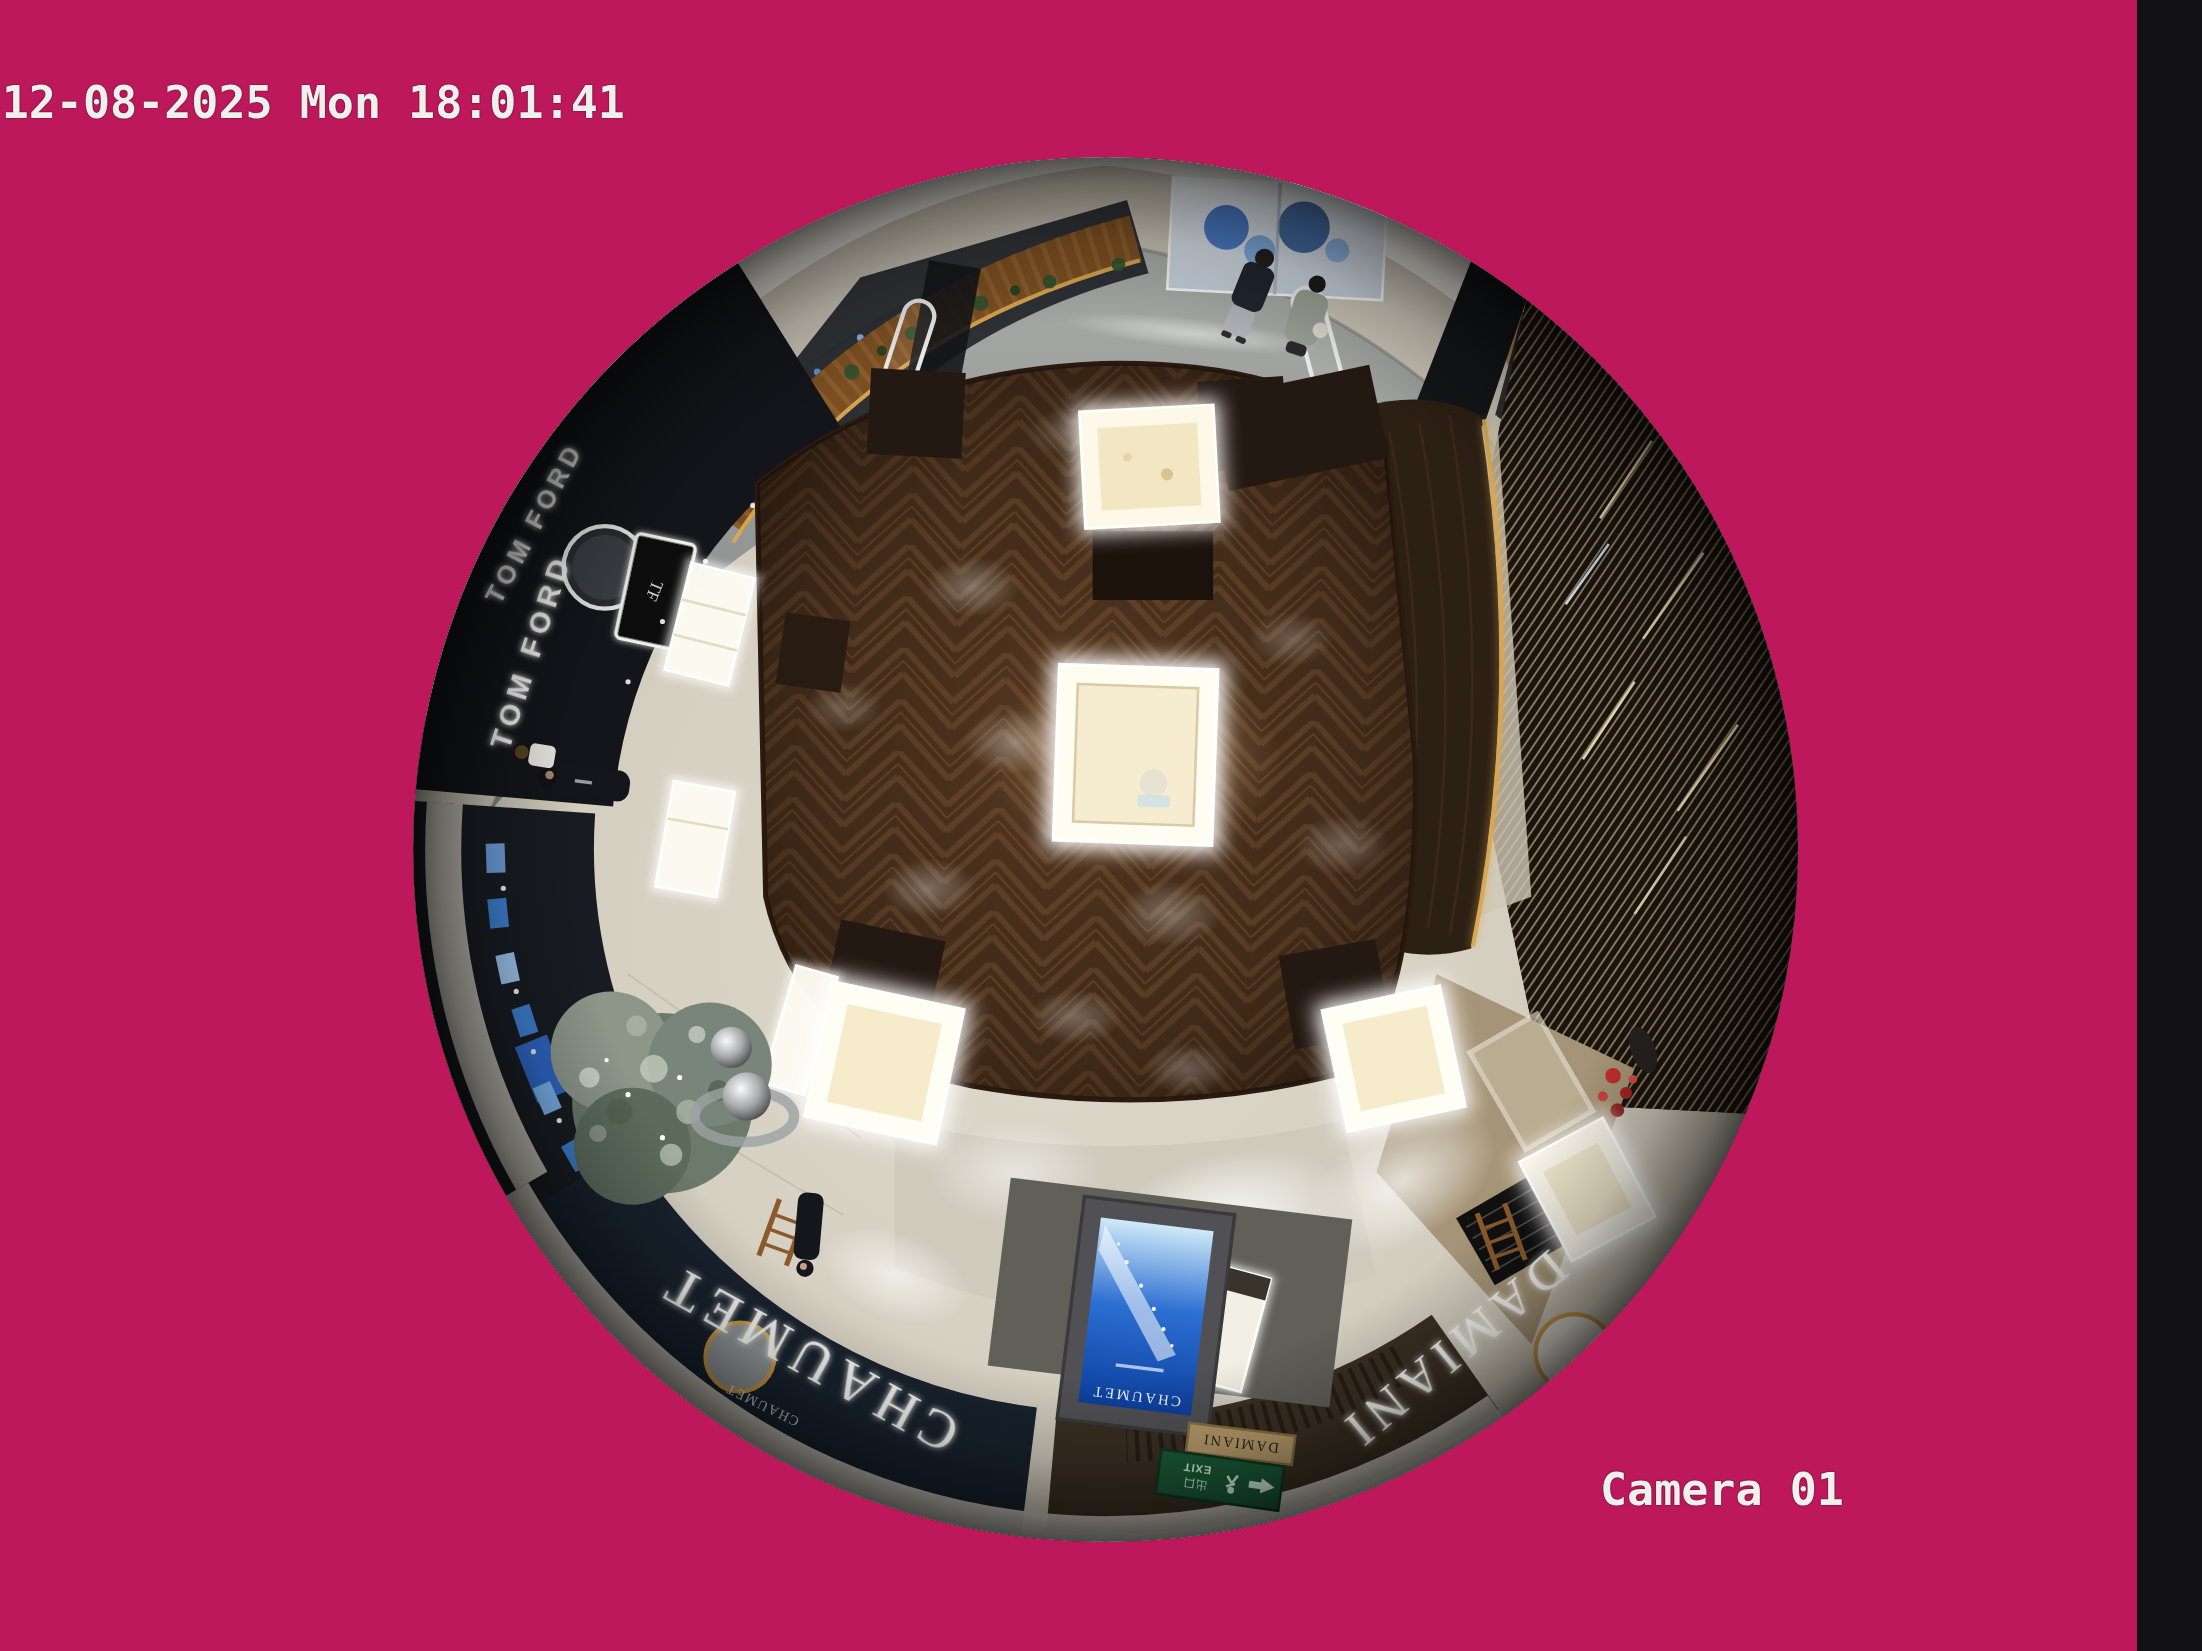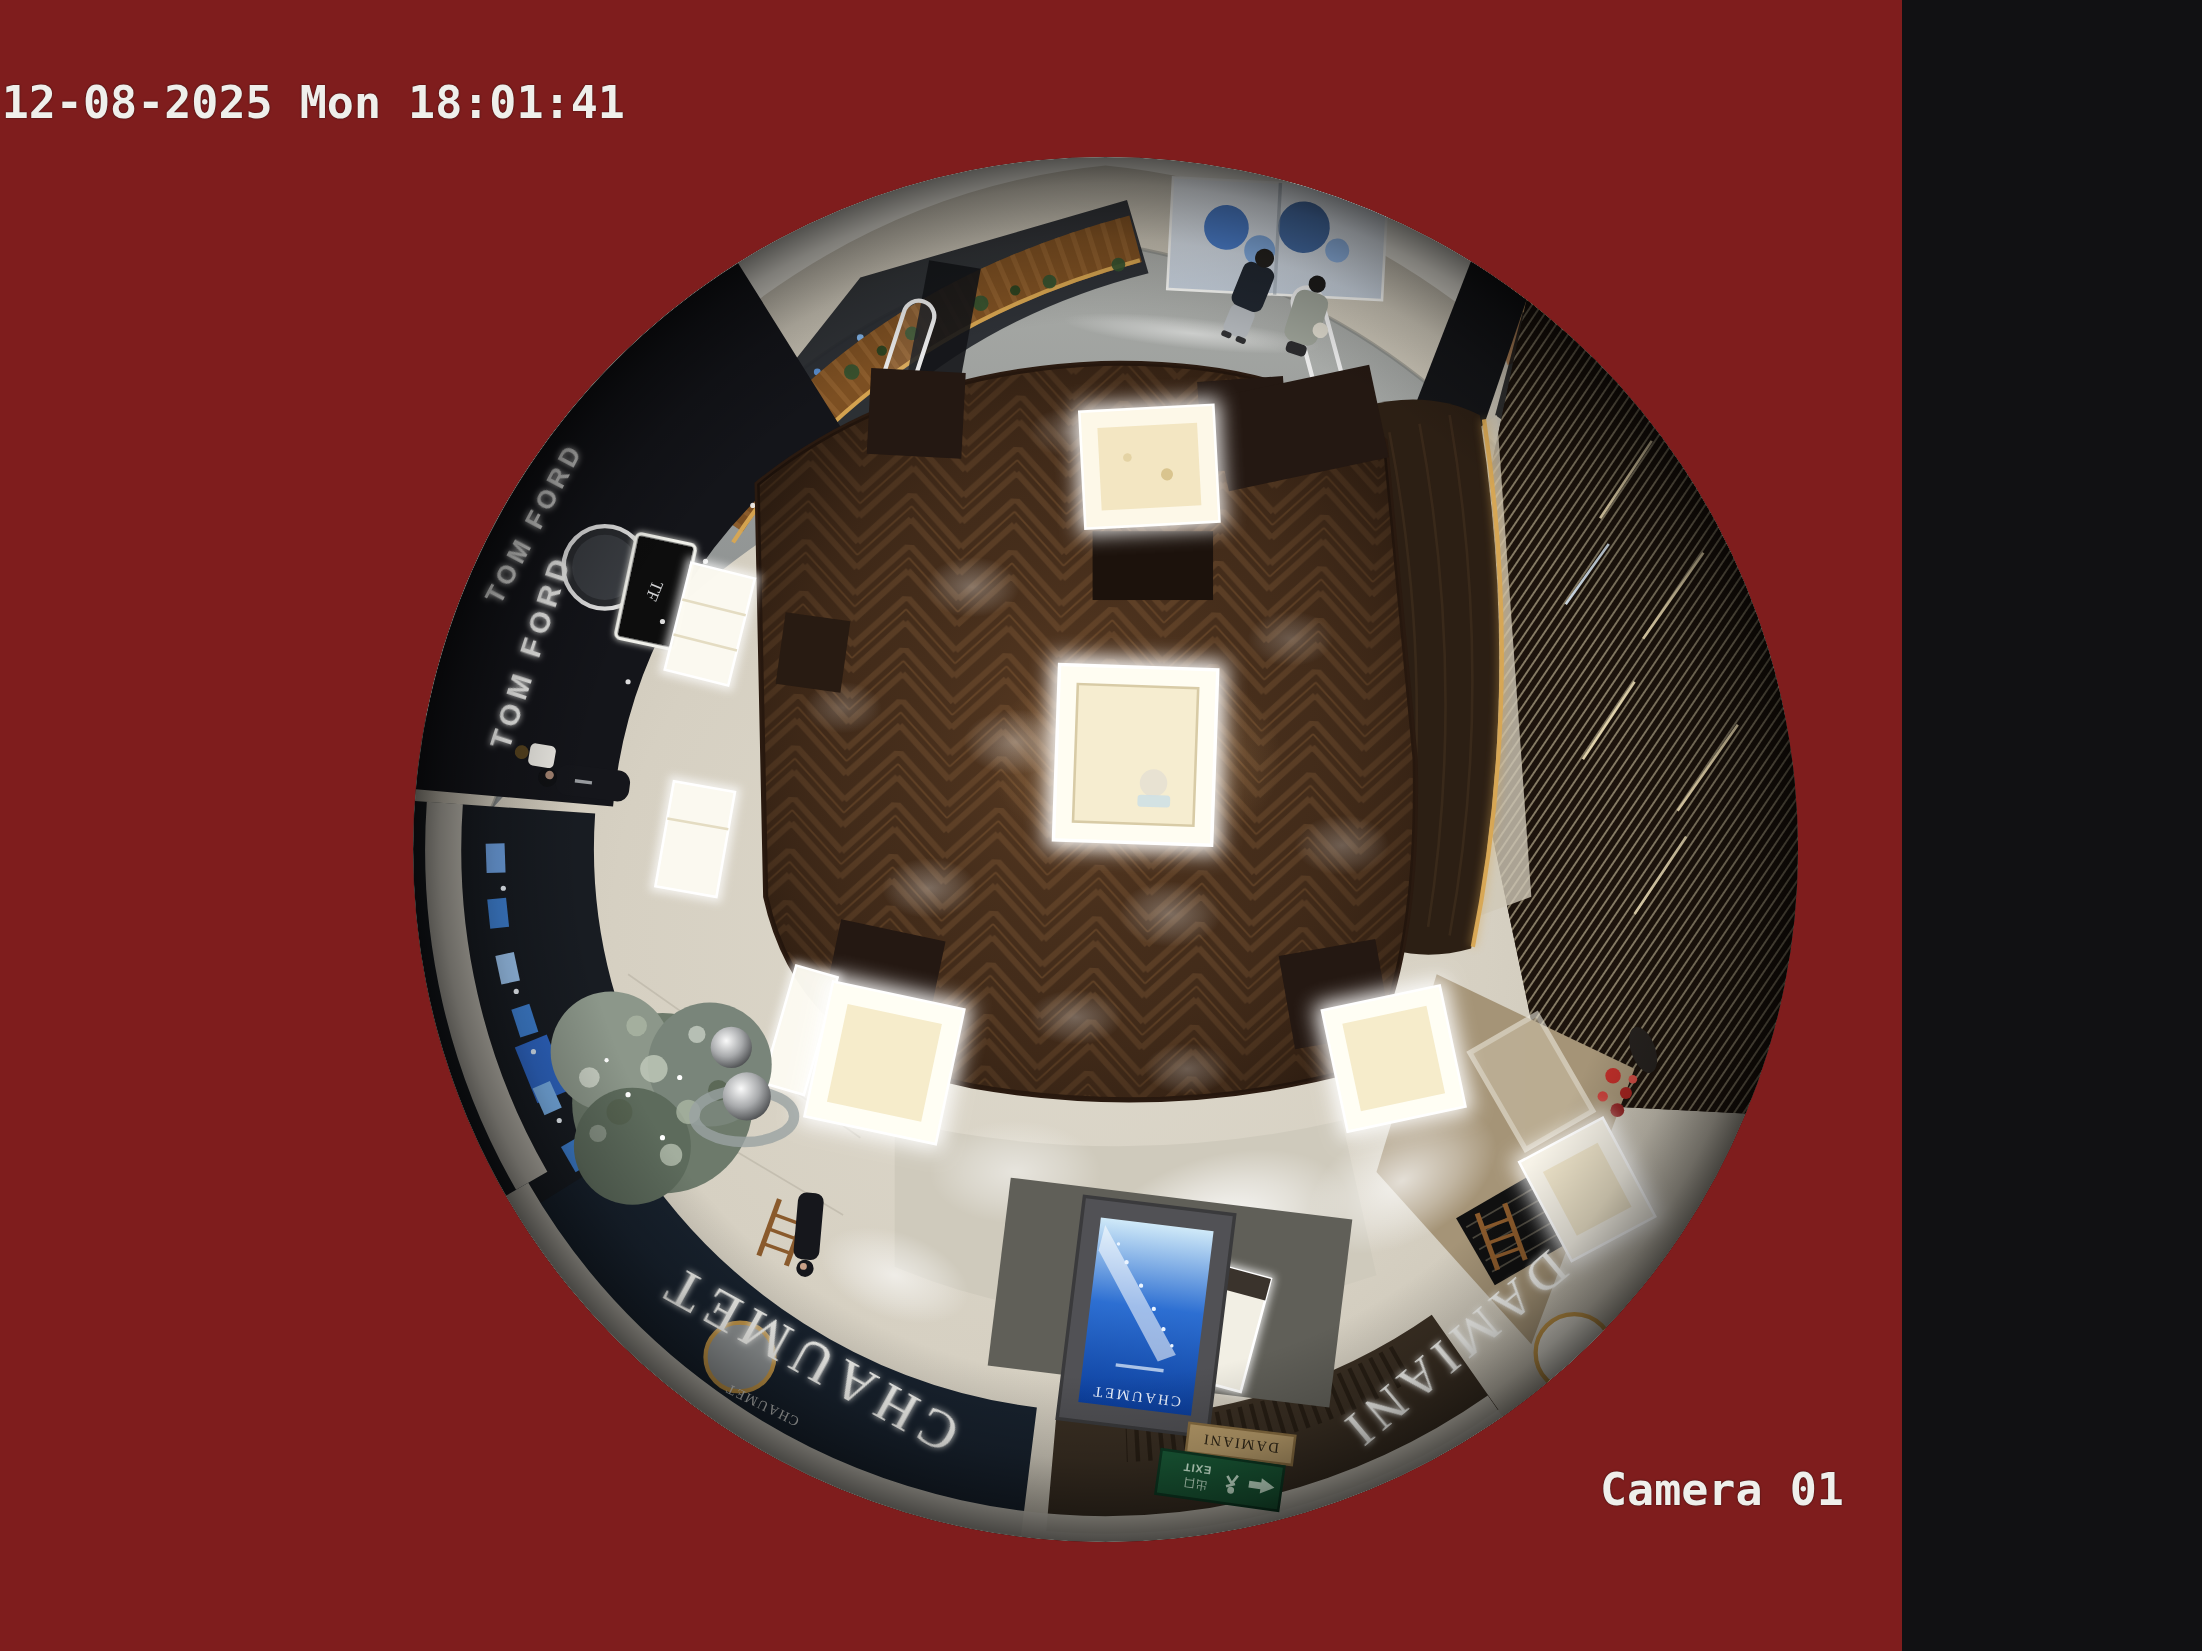--- a/index.html
+++ b/index.html
@@ -1,16 +1,16 @@
 <!DOCTYPE html>
 <html style="font-size:13.8px"><head>
 <meta charset="utf-8">
 <style>
   html,body{margin:0;padding:0;background:#111113;}
-  .stage{position:relative;width:1902px;height:1652px;background:#7f1d1d;overflow:hidden;
+  .stage{position:relative;width:2137px;height:1652px;background:#be185d;overflow:hidden;
          font-family:"Liberation Sans","DejaVu Sans",sans-serif;}
   .osd{position:absolute;color:#efefeb;font-family:"DejaVu Sans Mono","Liberation Mono",monospace;
        font-weight:700;font-size:45px;line-height:1;letter-spacing:0px;white-space:pre;
        text-shadow:0 0 1.7px rgba(0,0,0,.8);}
   .osd-ts{left:1.7px;top:80px;}
   .osd-cam{left:1600px;top:1467px;text-align:right;}
   .fisheye{position:absolute;left:413px;top:157px;width:1385px;height:1385px;border-radius:50%;
            overflow:hidden;background:#050505;}
   svg text{user-select:none;}
 </style>

